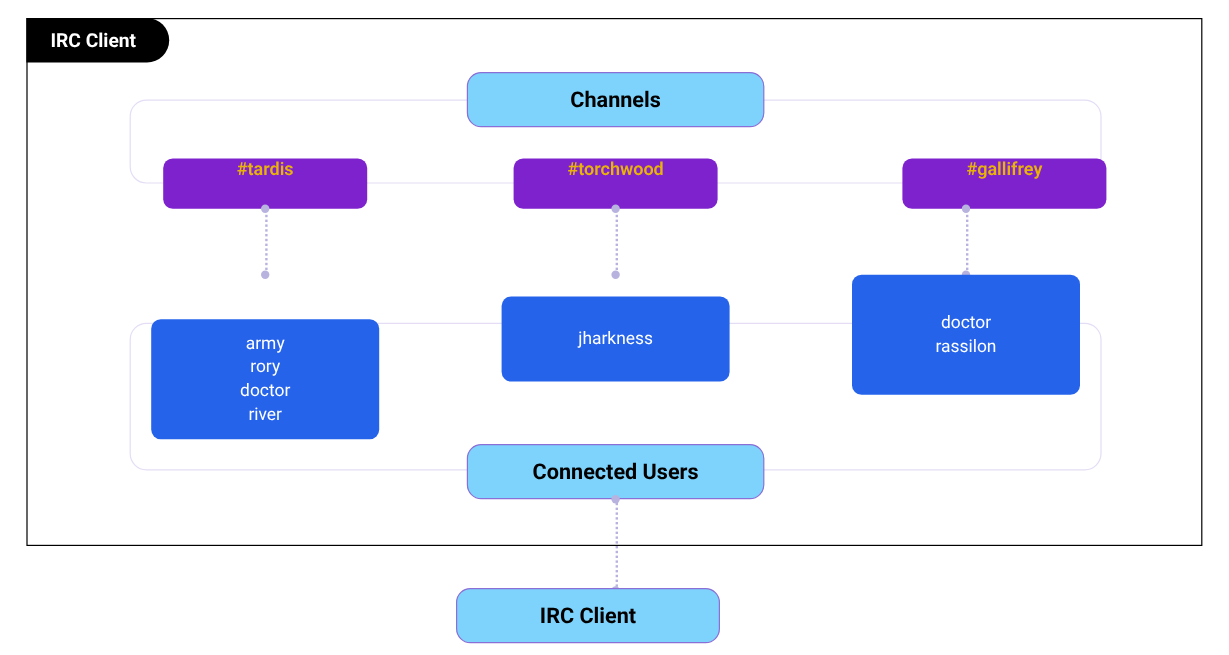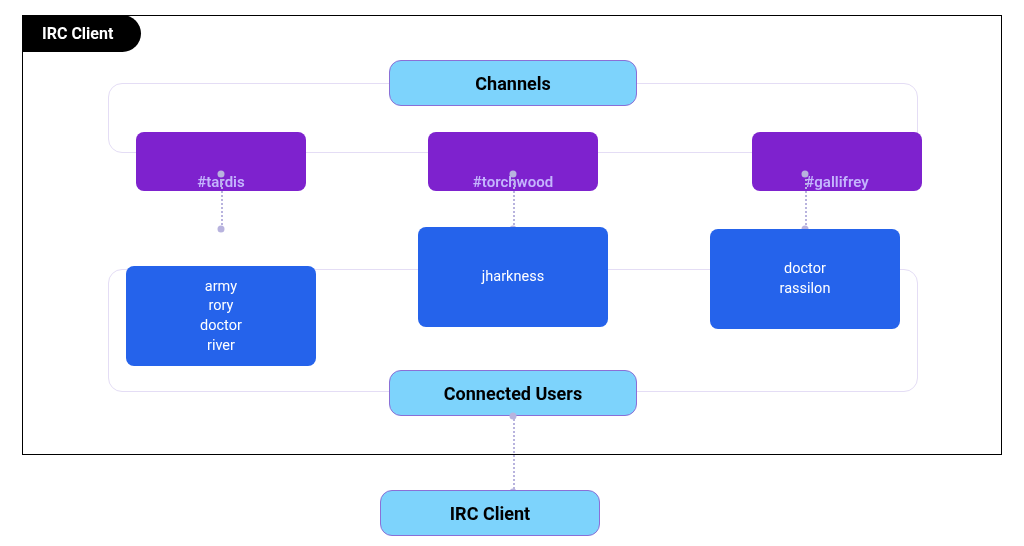--- a/index.html
+++ b/index.html
@@ -50,26 +50,26 @@
   .big-round-box {
     position: absolute;
     border: 1.5px solid #e4ddf5;
     border-radius: 14px;
     background: transparent;
   }
 
   .channel {
     position: absolute;
     background: #7e22ce;
-    color: #c4b5fd;
+    color: #eab308;
     width: 170px;
-    height: 59px;
+    height: 42px;
     border-radius: 8px;
     display: flex;
-    align-items: flex-end;
+    align-items: flex-start;
     justify-content: center;
     font-weight: 600;
     font-size: 15px;
   }
 
   .users {
     position: absolute;
     background: #2563eb;
     color: #fff;
     width: 190px;
@@ -131,21 +131,21 @@
   <div class="dot" style="left:782px; top:213px;"></div>
 
   <div class="big-round-box" style="left:85px; top:253px; width:810px; height:123px;"></div>
 
   <div class="users" style="left:103px; top:213px; height:100px;margin-top:37px;">
     <span class="list">army
 rory
 doctor
 river</span>
   </div>
-  <div class="users" style="left:395px; top:211px; height:100px;">
+  <div class="users" style="left:395px; top:231px; height:71px;">
     <span class="list">jharkness</span>
   </div>
   <div class="users" style="left:687px; top:213px; height:100px;">
     <span class="list">doctor
 rassilon</span>
   </div>
 
   <div class="pill pill-outline" style="left:366px; top:354px; width:248px; height:46px;">Connected Users</div>
 
   <div class="vline" style="left:490px; top:400px; height:76px;"></div>

